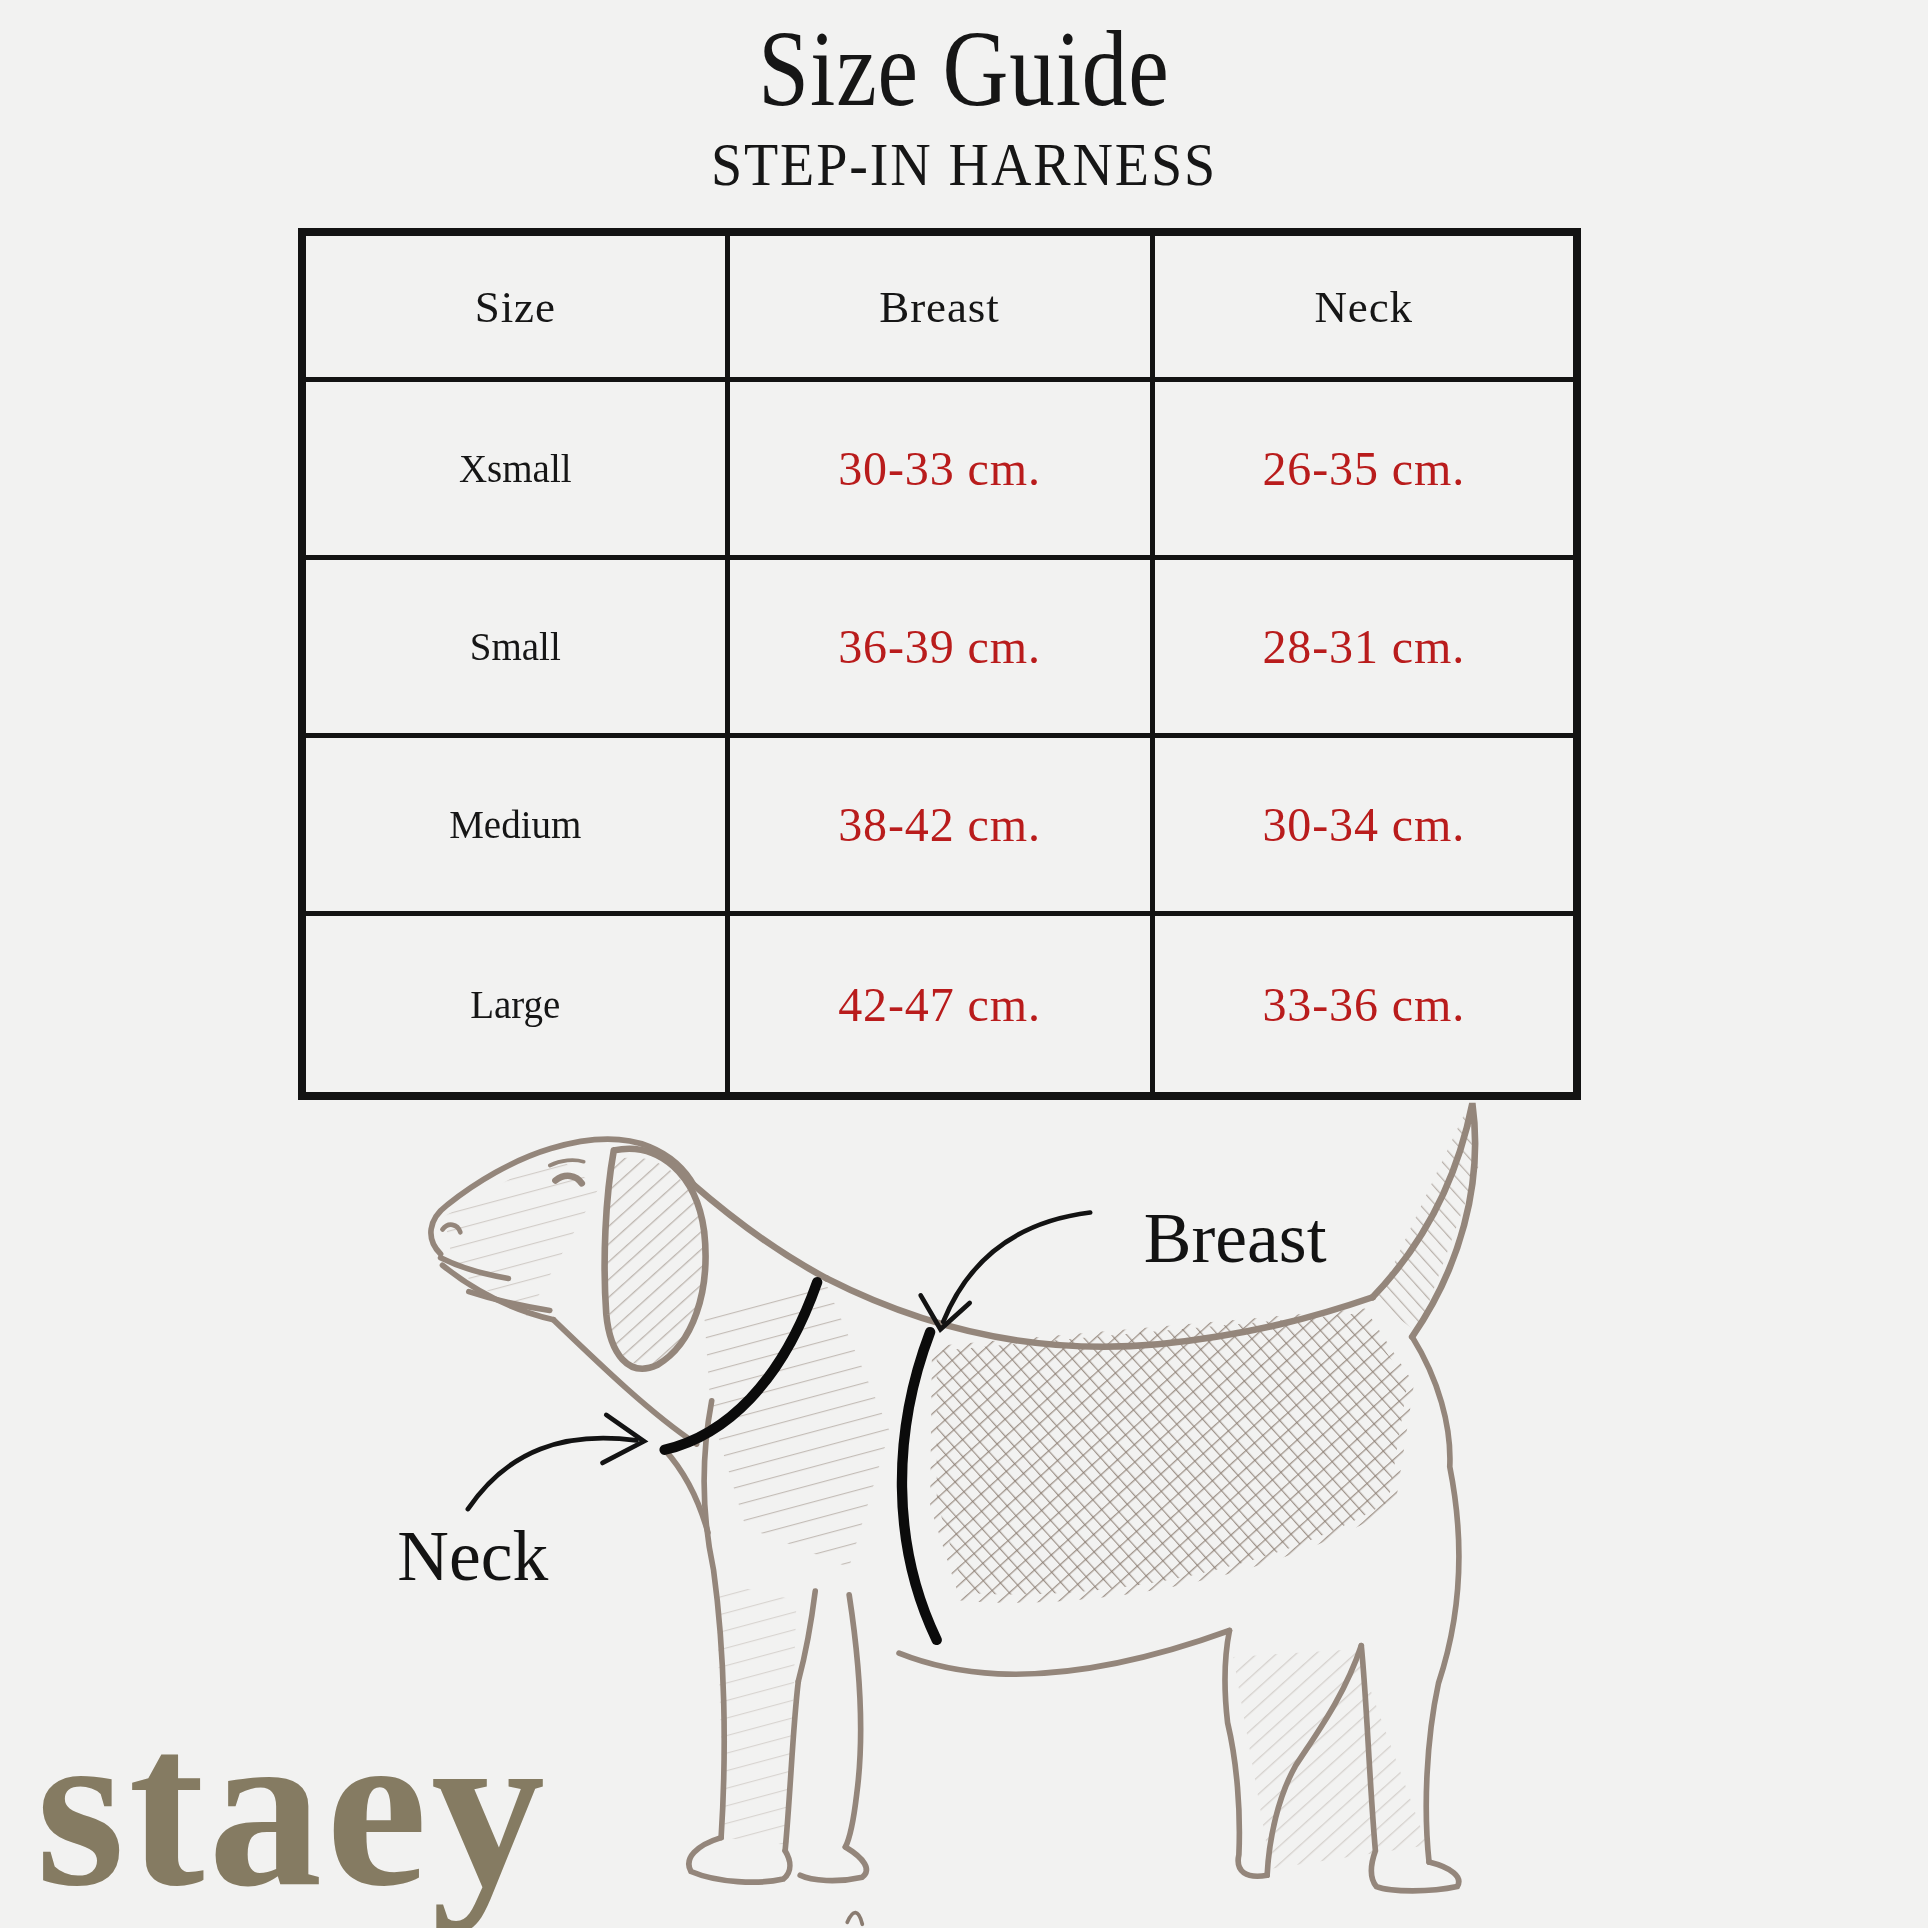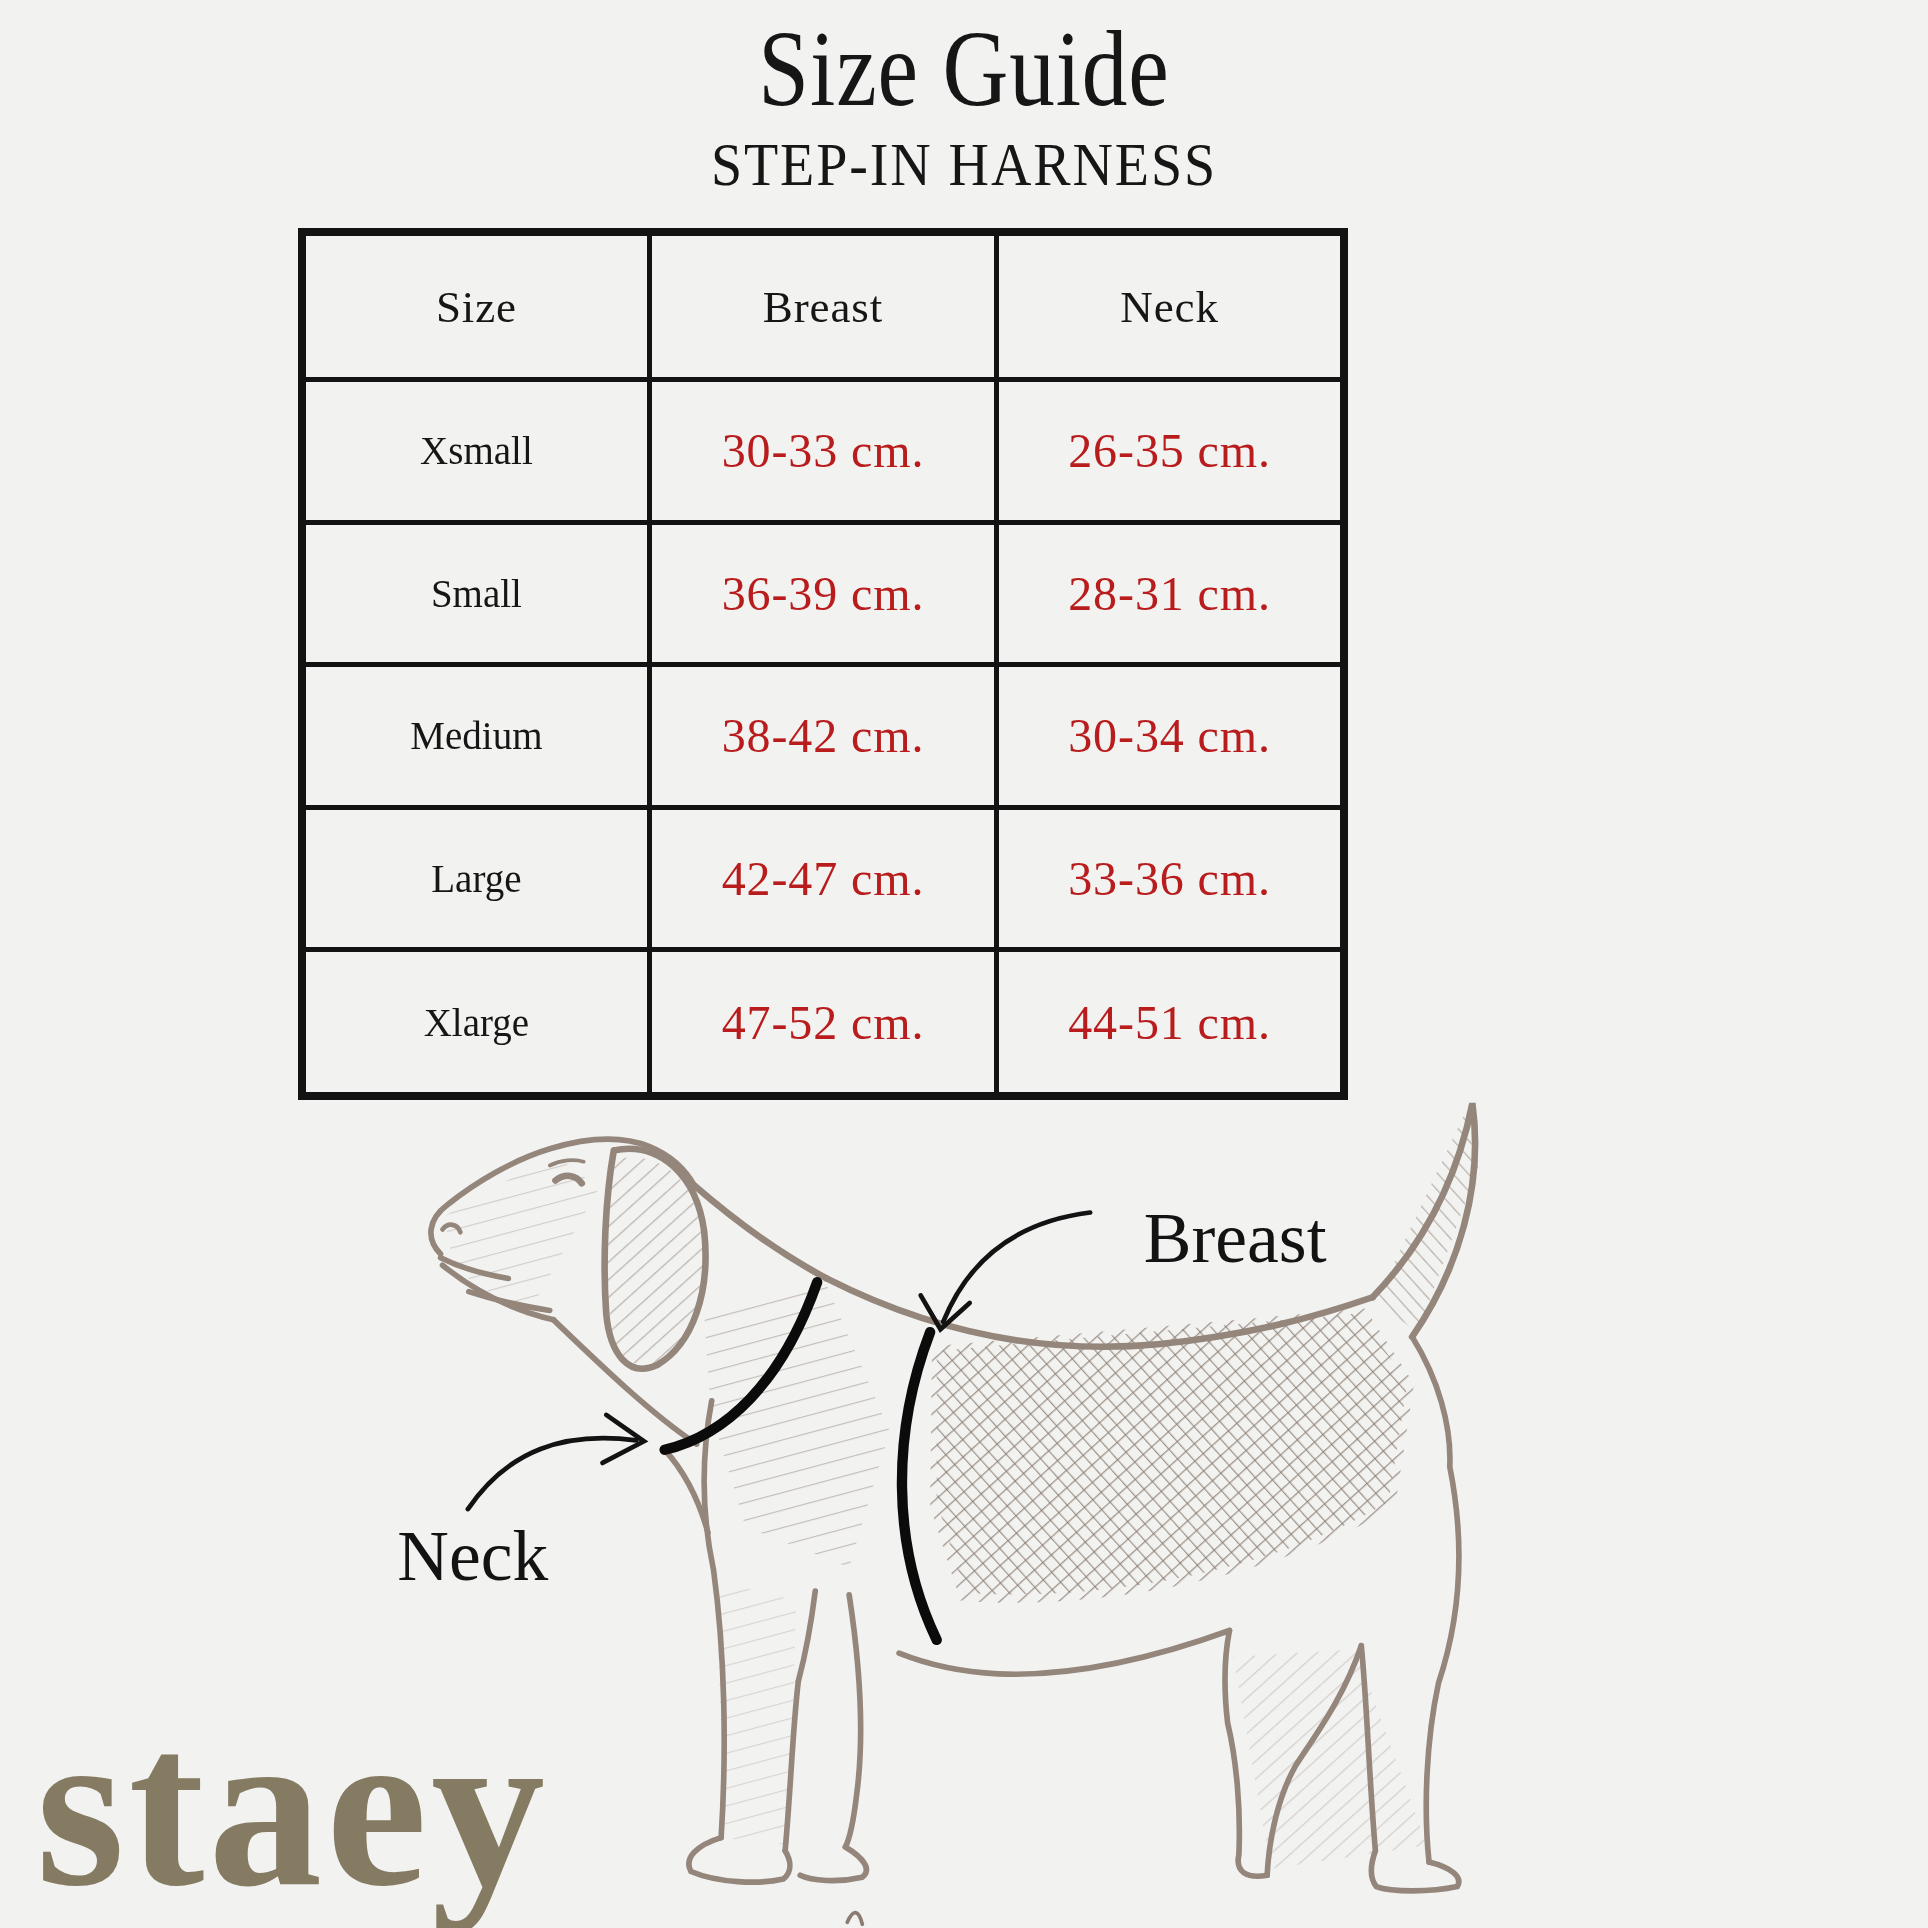--- a/index.html
+++ b/index.html
@@ -15,21 +15,21 @@
     transform:scale(.95,1.12);transform-origin:top center;
     letter-spacing:0.9px;margin:0;
   }
   .subtitle{
     position:absolute;top:130px;left:0;width:100%;
     text-align:center;font-size:56px;font-weight:500;
     transform:scale(1,1.08);transform-origin:top center;
     letter-spacing:1.9px;margin:0;
   }
   .size-table{
-    position:absolute;left:298px;top:228px;width:1050px;height:872px;
+    position:absolute;left:298px;top:228px;width:1283px;height:872px;
     border-collapse:collapse;table-layout:fixed;
     border:8.5px solid #131313;
   }
   .size-table th,.size-table td{
     border:5.6px solid #131313;text-align:center;vertical-align:middle;
     font-weight:normal;padding:0;
   }
   .size-table th{height:141px;font-size:45px;letter-spacing:0.9px;}
   .size-table td{font-size:39px;}
   .size-table td.measure{font-size:48px;letter-spacing:0.9px;color:#b91c1c;}
@@ -73,25 +73,20 @@
       </tr>
       <tr>
         <td>Medium</td>
         <td class="measure">38-42 cm.</td>
         <td class="measure">30-34 cm.</td>
       </tr>
       <tr>
         <td>Large</td>
         <td class="measure">42-47 cm.</td>
         <td class="measure">33-36 cm.</td>
-      </tr>
-      <tr>
-        <td>Xlarge</td>
-        <td class="measure">47-52 cm.</td>
-        <td class="measure">44-51 cm.</td>
       </tr>
     </tbody>
   </table>
 
   <svg class="diagram" viewBox="0 0 2048 2048" aria-hidden="true">
     <defs>
       <pattern id="hatchA" width="14" height="14" patternUnits="userSpaceOnUse" patternTransform="rotate(48)">
         <line x1="0" y1="0" x2="0" y2="14" stroke="#94867b" stroke-width="2.8"></line>
       </pattern>
       <pattern id="hatchB" width="12" height="12" patternUnits="userSpaceOnUse" patternTransform="rotate(-42)">

